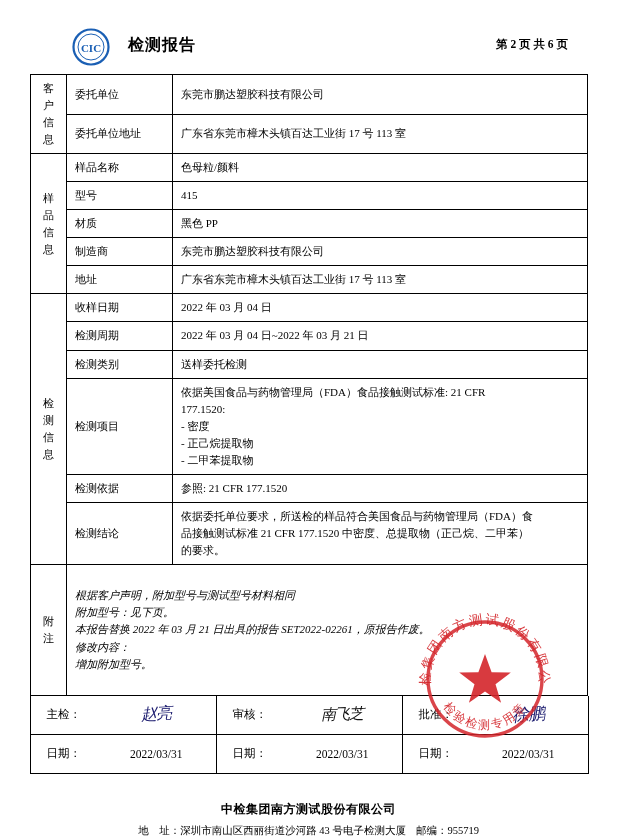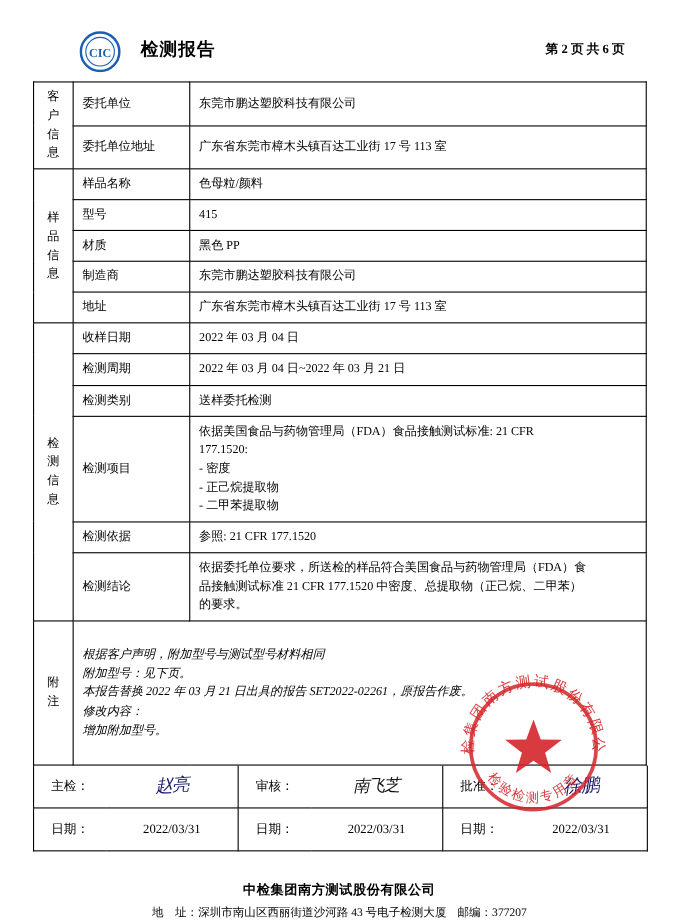--- a/index.html
+++ b/index.html
@@ -335,17 +335,17 @@
           <textPath href="#arcBot" startOffset="50%" text-anchor="middle">检验检测专用章</textPath>
         </text>
         <polygon fill="#d4252a" opacity="0.9" points="75,50 81.6,68.2 100.8,68.6 85.5,80.3 91.1,98.8 75,87.6 58.9,98.8 64.5,80.3 49.2,68.6 68.4,68.2"></polygon>
       </svg>
     </div>
   </div>
 
   <div class="footer">
     <div class="company">中检集团南方测试股份有限公司</div>
     <div>
-      <span>地　址：</span><span>深圳市南山区西丽街道沙河路 43 号电子检测大厦</span><span class="sp"></span><span>邮编：</span><span>377207</span>
+      <span>地　址：</span><span>深圳市南山区西丽街道沙河路 43 号电子检测大厦</span><span class="sp"></span><span>邮编：</span><span>955719</span>
     </div>
   </div>
 
 </div>
 
 </body></html>

